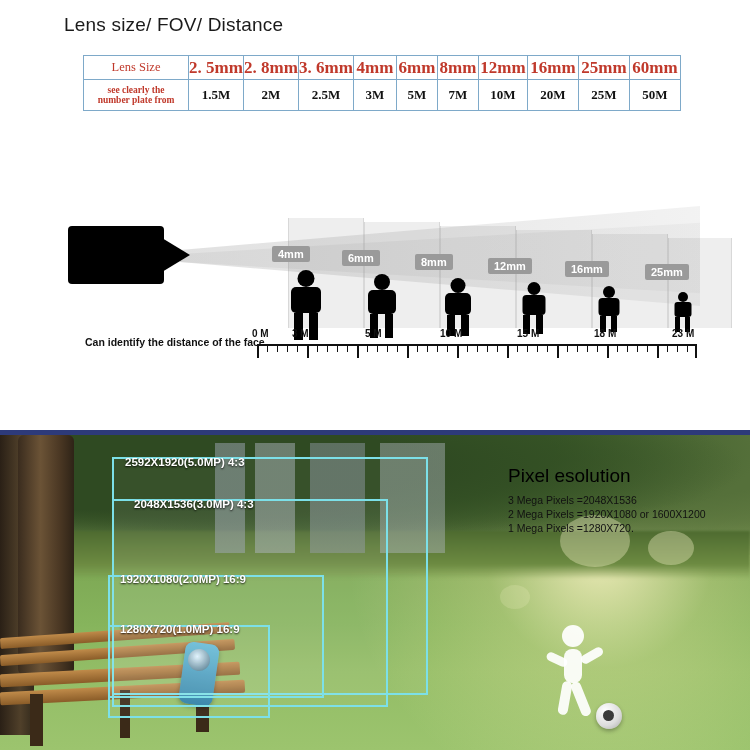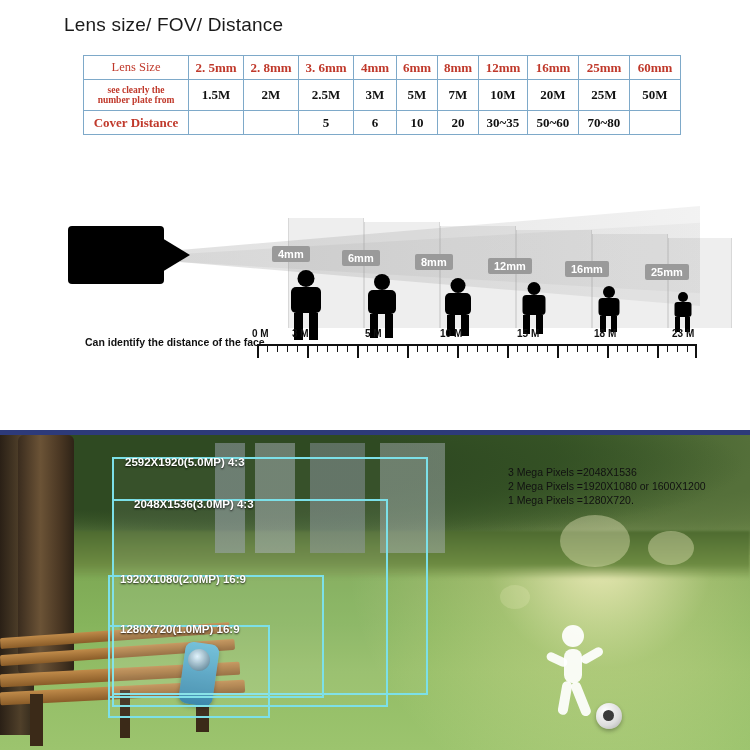--- a/index.html
+++ b/index.html
@@ -37,21 +37,21 @@
   }
   #lens-table .rowhead{
     color:#c0392b;
     font-size:12.5px;
     width:96px;
     padding:0 4px;
   }
   #lens-table .colhead{
     color:#c0392b;
     font-weight:bold;
-    font-size:13px;
+    font-size:17px;
     width:54px;
   }
   #lens-table .small2{
     font-size:9.5px;line-height:10px;color:#c0392b;
   }
   #lens-table tr.r1 td{height:23px;}
   #lens-table tr.r2 td{height:23px;font-weight:bold;font-size:13px;}
   #lens-table tr.r3 td{height:30px;font-weight:bold;font-size:13px;}
   #lens-table tr.r4 td{height:23px;font-weight:bold;font-size:13px;}
 
@@ -244,33 +244,20 @@
         <td>2.5M</td>
         <td>3M</td>
         <td>5M</td>
         <td>7M</td>
         <td>10M</td>
         <td>20M</td>
         <td>25M</td>
         <td>50M</td>
       </tr>
 
-      <tr class="r4">
-        <td class="rowhead">Cover Distance</td>
-        <td></td>
-        <td></td>
-        <td>5</td>
-        <td>6</td>
-        <td>10</td>
-        <td>20</td>
-        <td>30~35</td>
-        <td>50~60</td>
-        <td>70~80</td>
-        <td></td>
-      </tr>
     </tbody>
   </table>
 
   <div id="diagram">
 
     <div class="beam" style="left:120px;top:28px;width:520px;height:100px;
                 clip-path:polygon(0% 44%,100% 0%,100% 100%,0% 56%);"></div>
     <div class="beam" style="left:120px;top:40px;width:520px;height:80px;
                 clip-path:polygon(0% 45%,100% 6%,100% 94%,0% 55%);opacity:.7;"></div>
 
@@ -439,20 +426,21 @@
     <div class="resbox" style="left:112px;top:64px;width:272px;height:204px;"></div>
     <div class="reslabel" style="left:134px;top:63px;">2048X1536(3.0MP)  4:3</div>
 
     <div class="resbox" style="left:108px;top:140px;width:212px;height:119px;"></div>
     <div class="reslabel" style="left:120px;top:138px;">1920X1080(2.0MP)  16:9</div>
 
     <div class="resbox" style="left:108px;top:190px;width:158px;height:89px;"></div>
     <div class="reslabel" style="left:120px;top:188px;">1280X720(1.0MP)  16:9</div>
 
     <div id="pixel-block">
+      <div id="pixel-title">Pixel esolution</div>
       <ul>
         <li>3 Mega Pixels =2048X1536</li>
         <li>2 Mega Pixels =1920X1080 or 1600X1200</li>
         <li>1 Mega Pixels =1280X720.</li>
       </ul>
     </div>
   </div>
 </div>
 
 </body></html>

